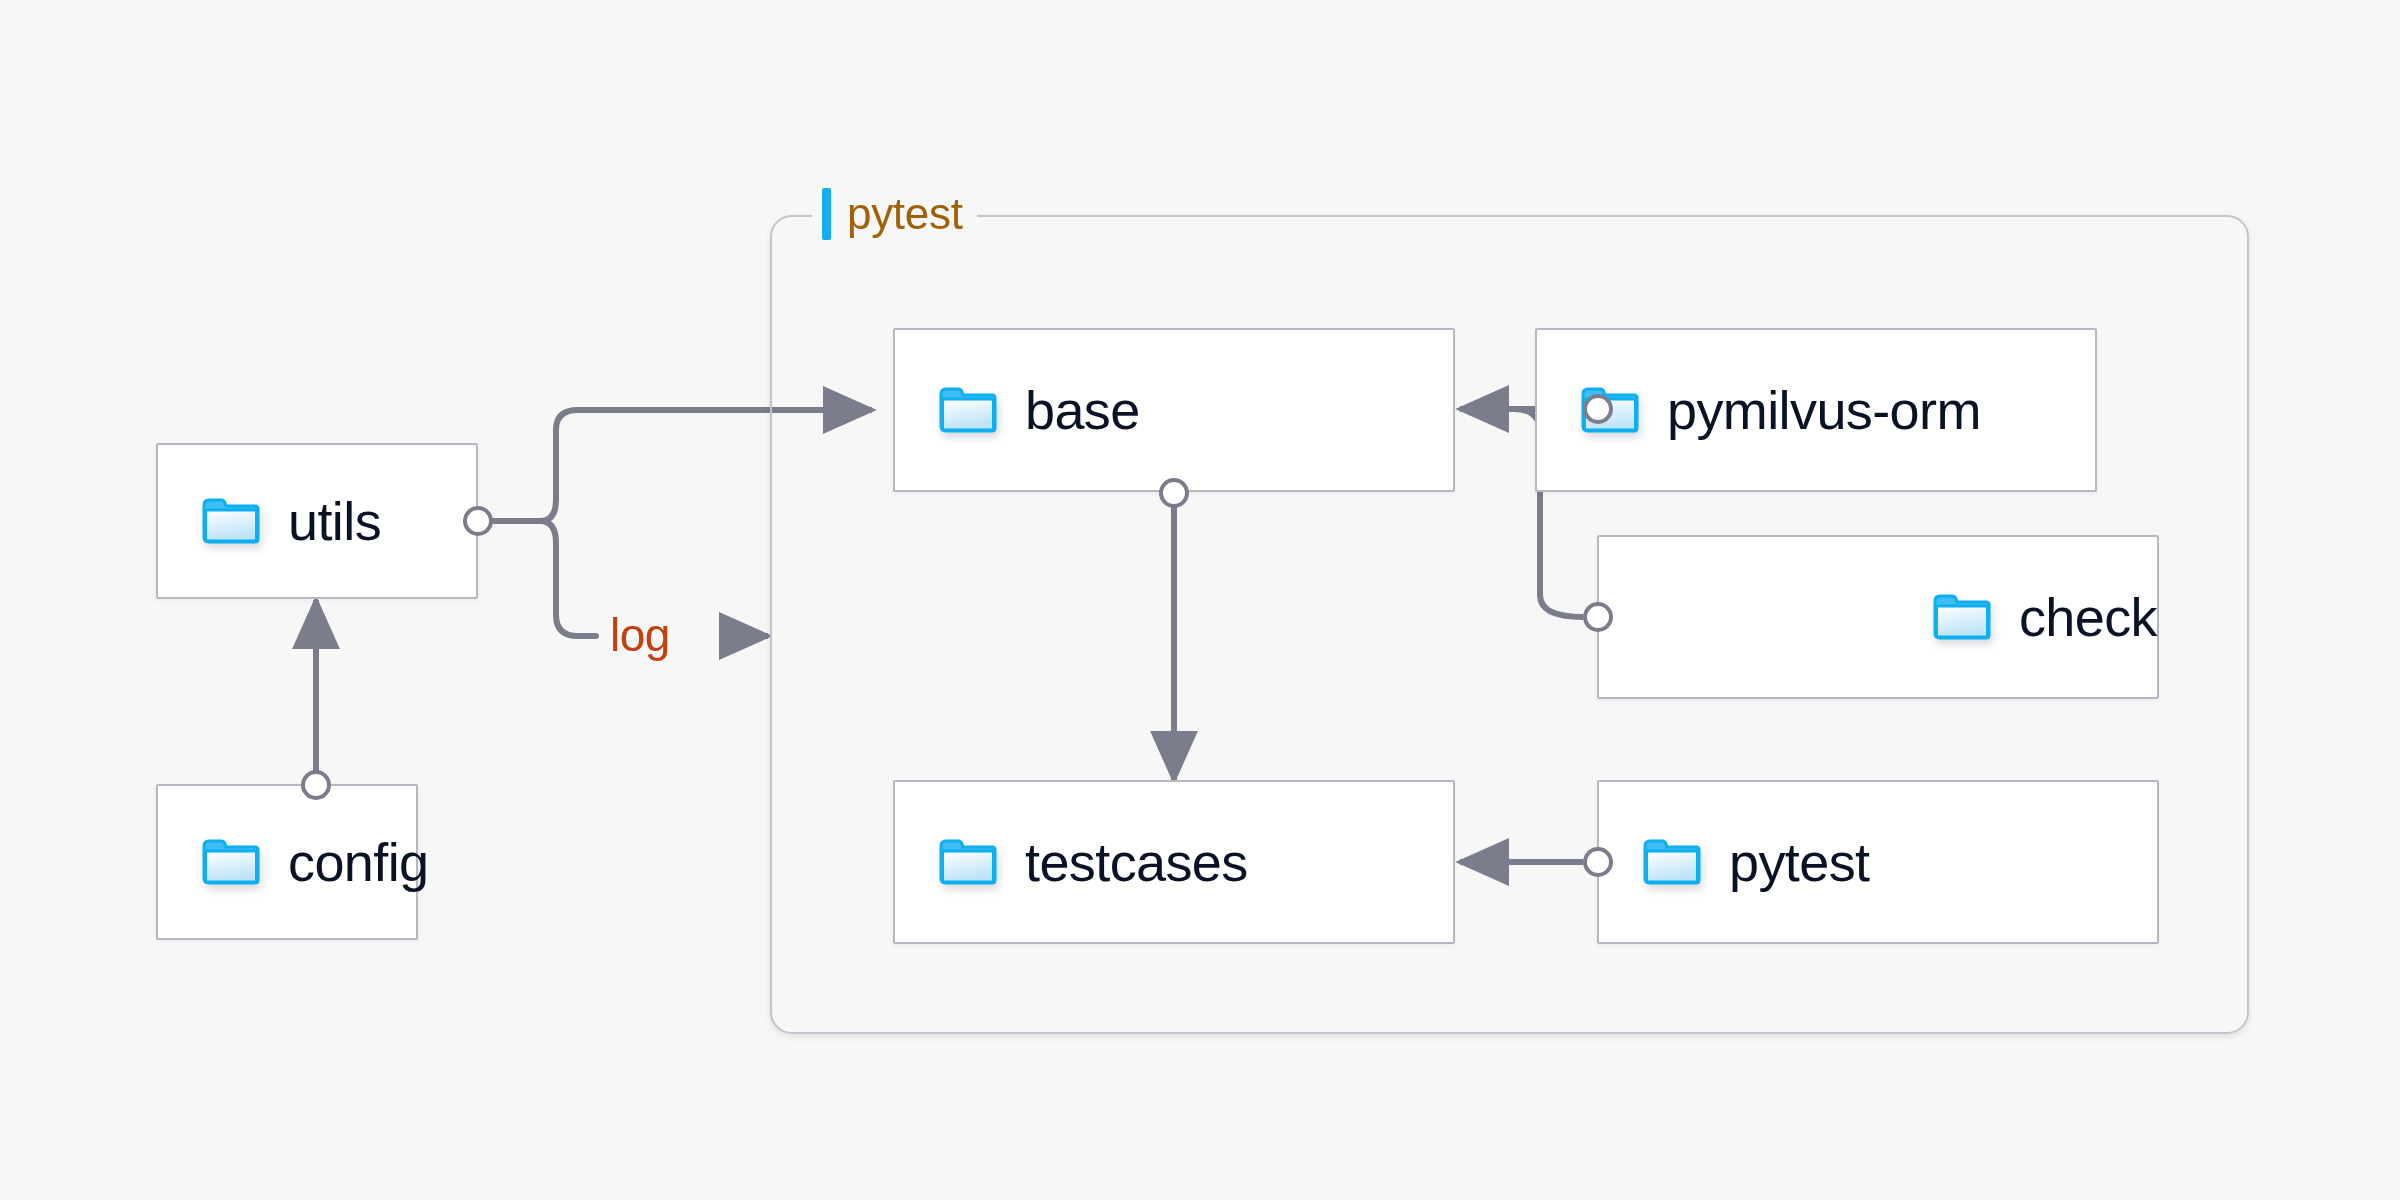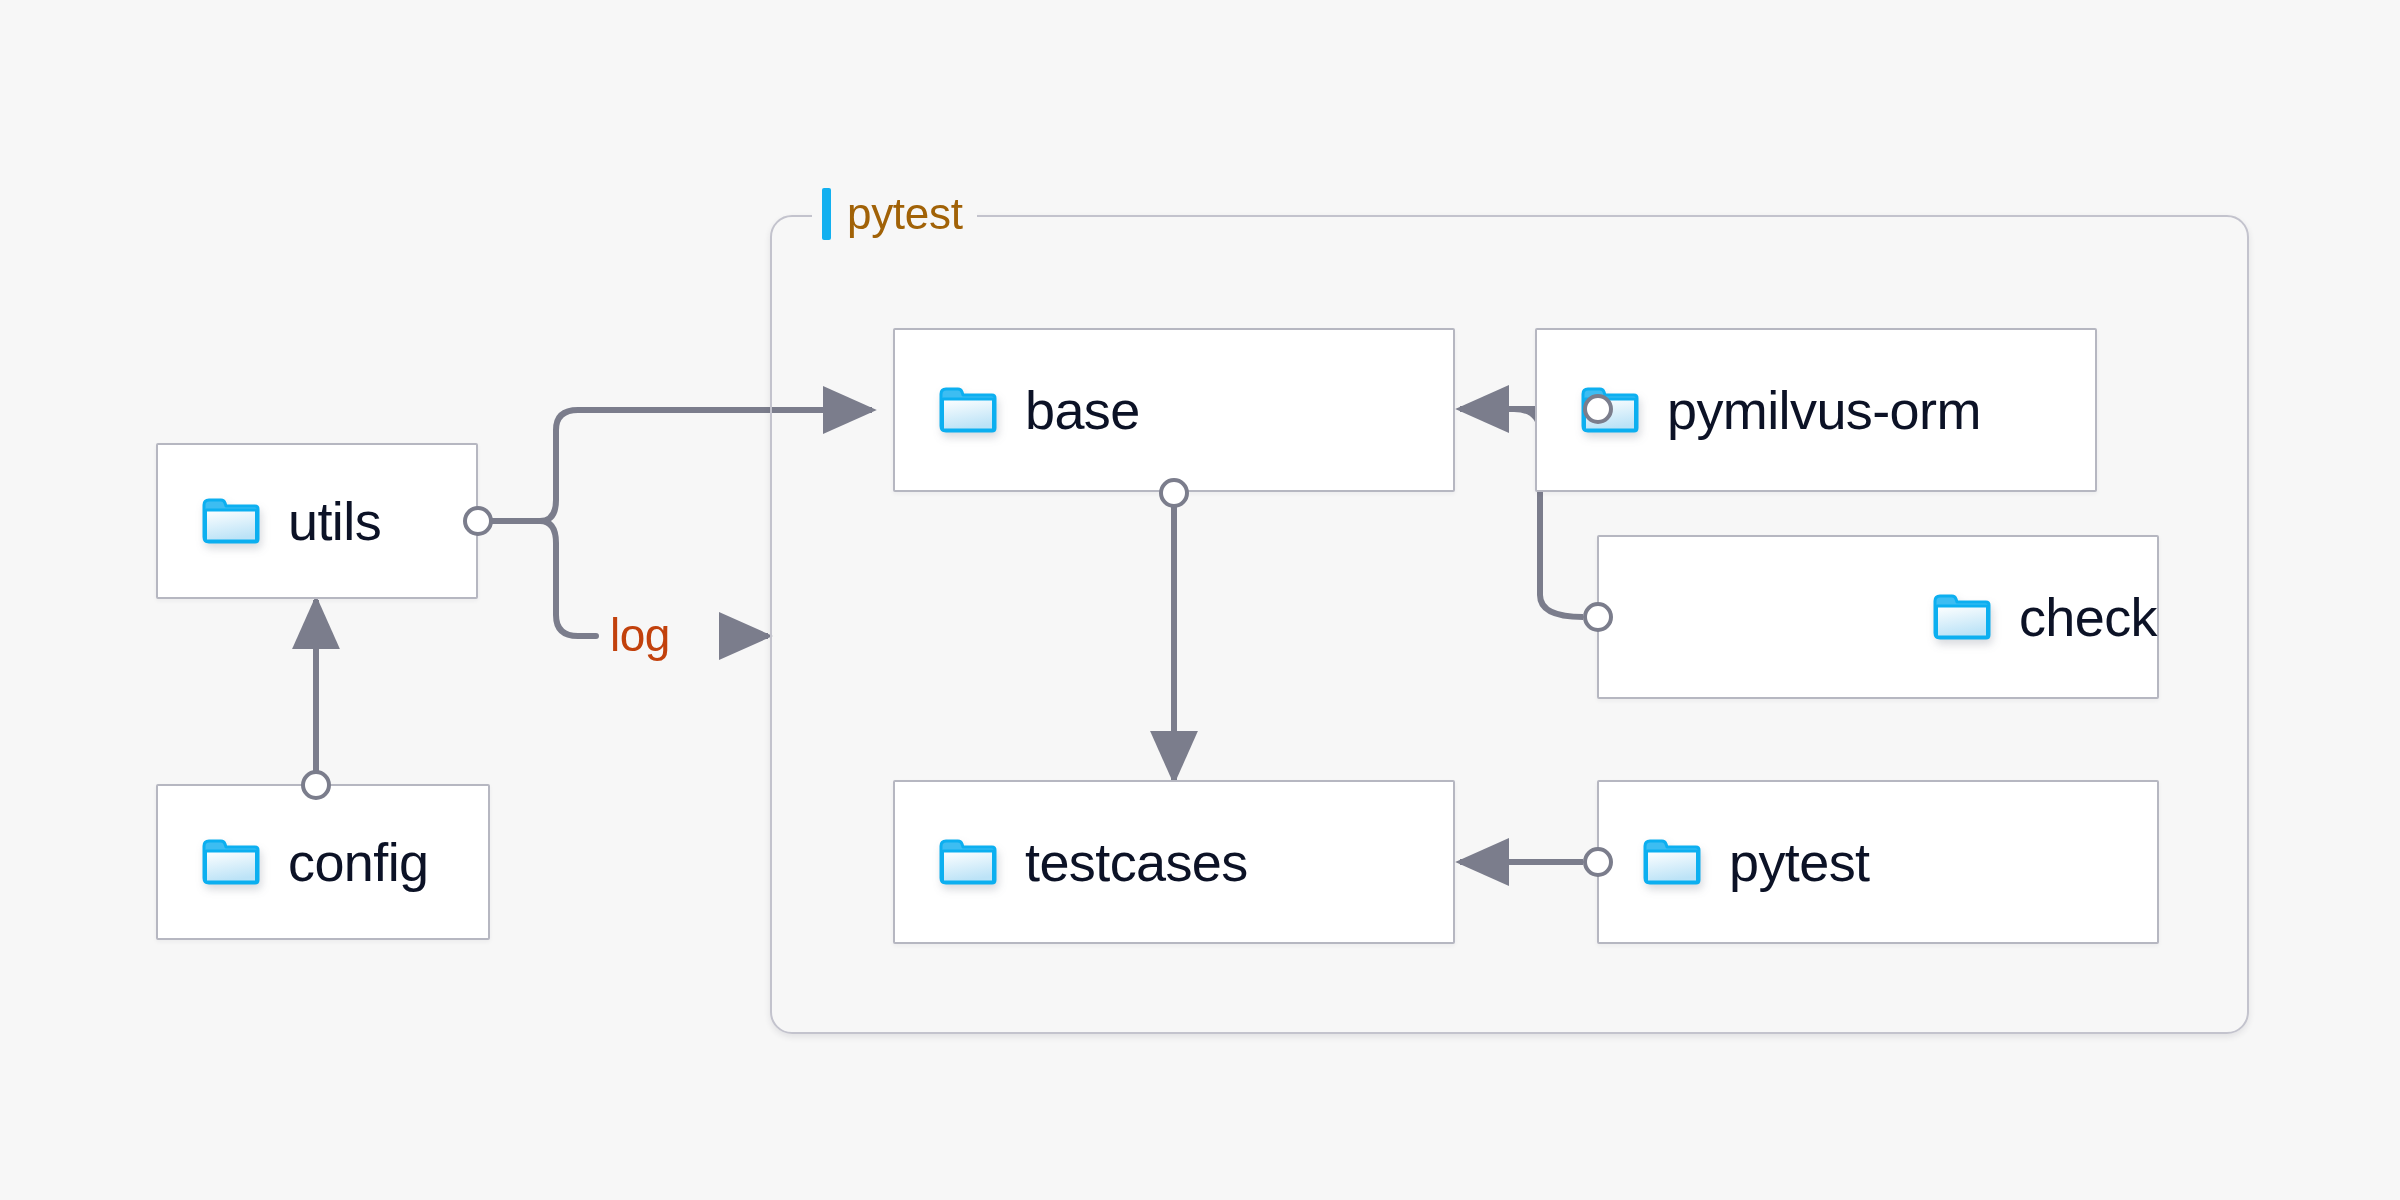--- a/index.html
+++ b/index.html
@@ -129,21 +129,21 @@
           </linearGradient>
         </defs>
         <path d="M2,8 q0-5 5-5 h12 q3,0 4,3 l1,3 h29 q3,0 3,3 v30 q0,3 -3,3 h-46 q-5,0 -5,-5 z" fill="#3DBDF2" stroke="#0CAFF0" stroke-width="3" stroke-linejoin="round"></path>
         <rect x="3.5" y="13" width="51" height="31" rx="1" fill="url(#fg1)" stroke="#0CAFF0" stroke-width="3"></rect>
       </svg>
     </span>
     <span class="node-label">utils</span>
   </div>
   <div class="port" style="left:463px;top:506px;"></div>
 
-  <div class="node" style="left:156px;top:784px;width:334px;height:156px;text-align:right;">
+  <div class="node" style="left:156px;top:784px;width:262px;height:156px;text-align:right;">
     <span class="folder">
       <svg viewBox="0 0 58 48">
         <defs>
           <linearGradient id="fg2" x1="0" y1="0" x2="0.25" y2="1">
             <stop offset="0%" stop-color="#FFFFFF"></stop>
             <stop offset="100%" stop-color="#BCE3F7"></stop>
           </linearGradient>
         </defs>
         <path d="M2,8 q0-5 5-5 h12 q3,0 4,3 l1,3 h29 q3,0 3,3 v30 q0,3 -3,3 h-46 q-5,0 -5,-5 z" fill="#3DBDF2" stroke="#0CAFF0" stroke-width="3" stroke-linejoin="round"></path>
         <rect x="3.5" y="13" width="51" height="31" rx="1" fill="url(#fg2)" stroke="#0CAFF0" stroke-width="3"></rect>

